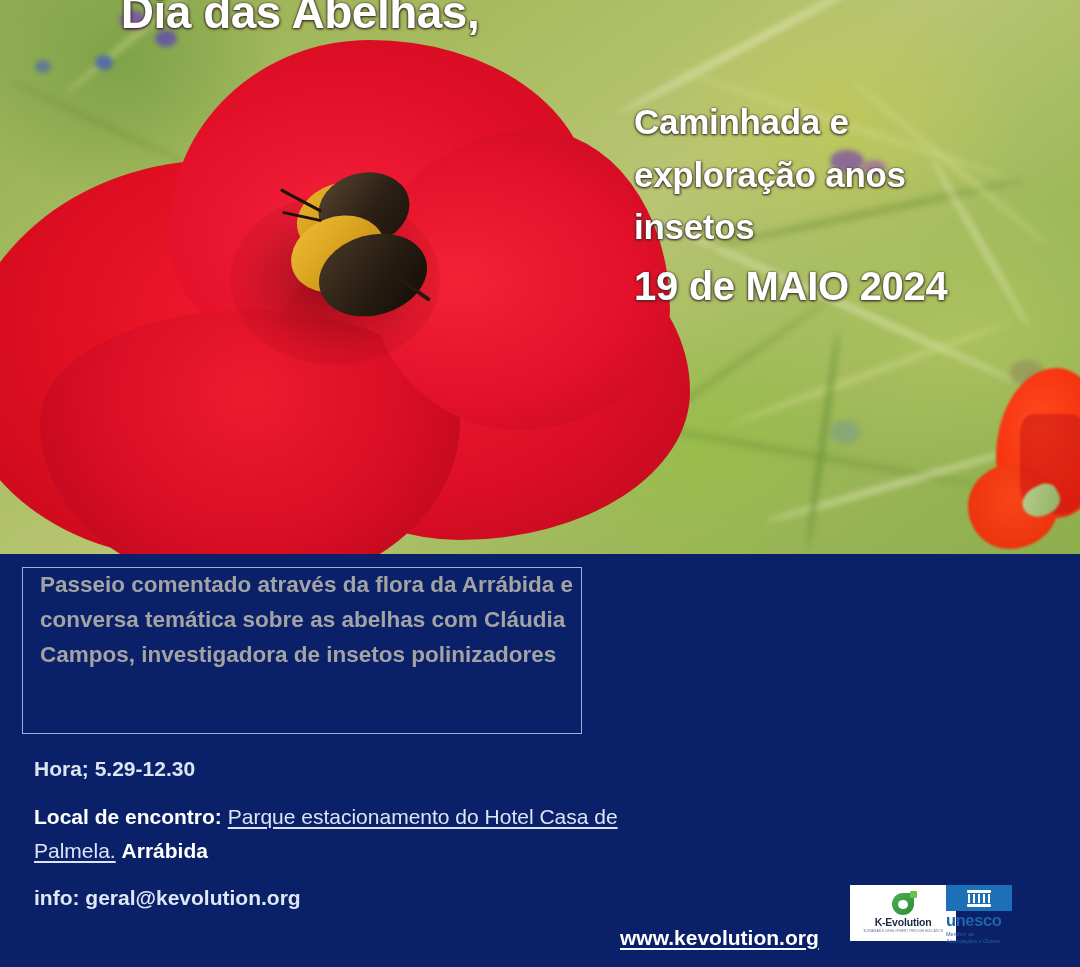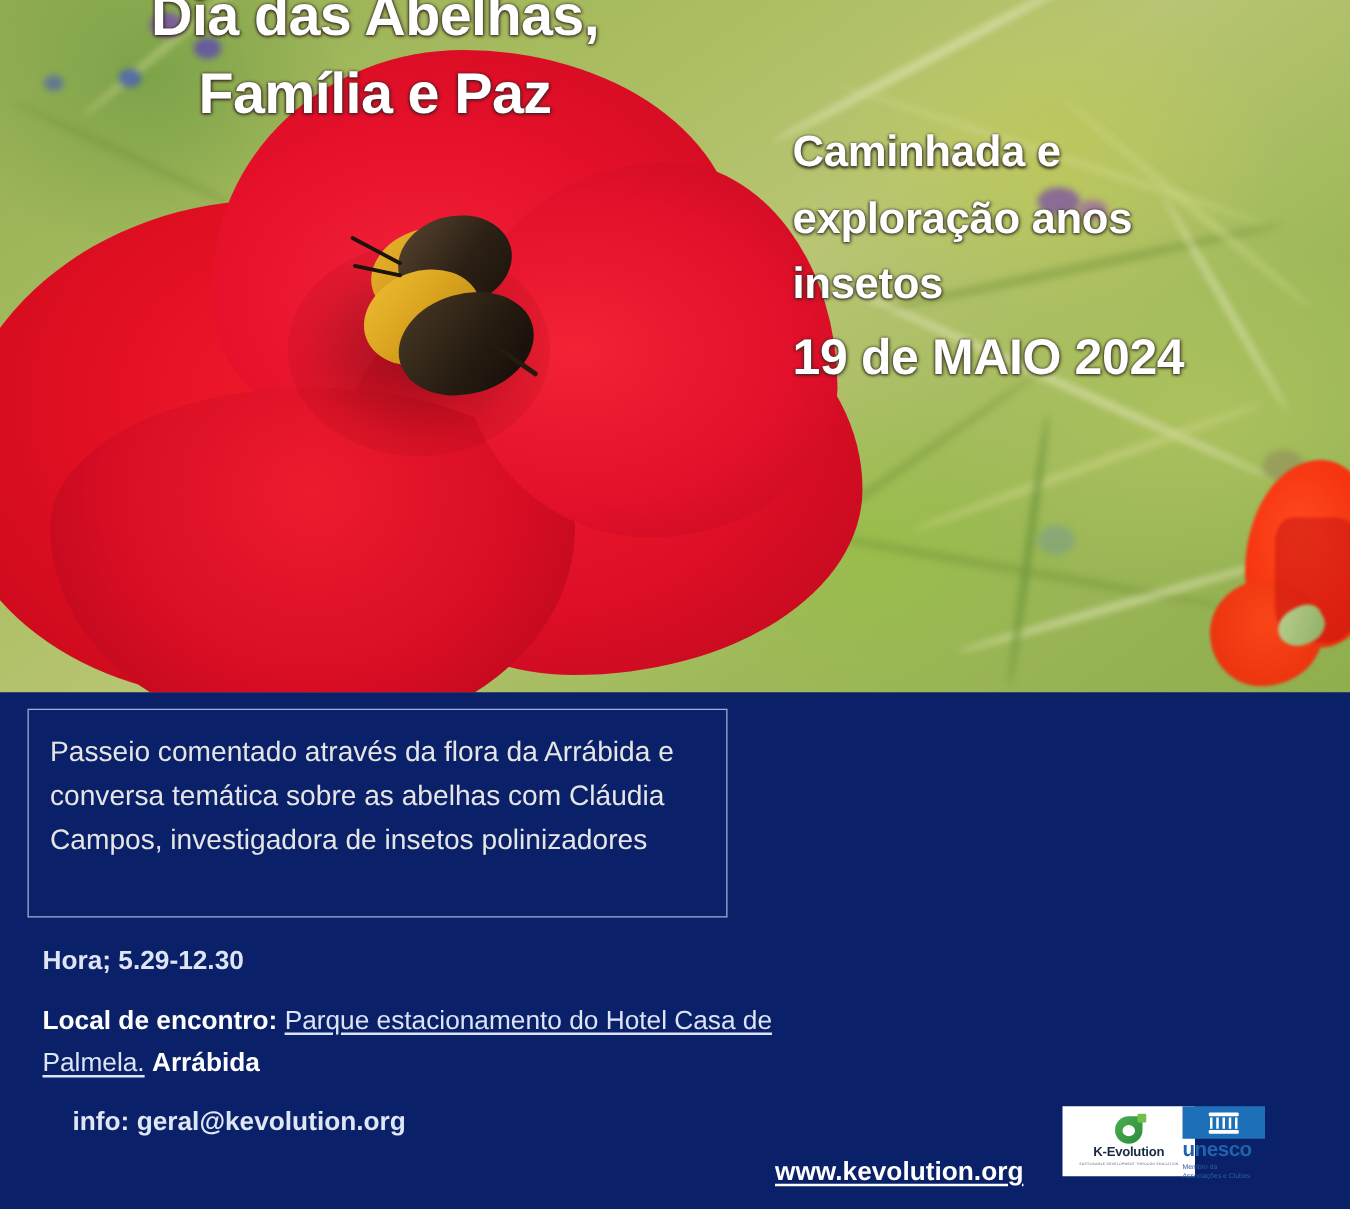--- a/index.html
+++ b/index.html
@@ -62,34 +62,34 @@
   .title-right .date { display:block; font-size:40px; margin-top:2px; }
 
   
   .panel { position:absolute; left:0; top:554px; width:1080px; height:413px; background:#0a2169; }
 
   .desc-box {
     position:absolute; left:22px; top:13px; width:560px; height:167px;
     border:1.5px solid #9fb0d8;
   }
   .desc-text {
-    position:absolute; left:40px; top:31px; width:545px;
-    color:#e5e5e5; font-weight:normal; font-size:22.5px; line-height:1.55;
+    position:absolute; left:40px; top:14px; width:545px;
+    color:#a3a3a3; font-weight:bold; font-size:22.5px; line-height:1.55;
   }
 
   .meta { position:absolute; left:34px; top:198px; width:600px;
           color:#e3e9f7; font-size:21px; line-height:1.62; }
   .meta .row { margin-bottom:14px; }
   .meta .lbl { font-weight:bold; color:#ffffff; }
   .meta .ul { text-decoration:underline; text-underline-offset:3px; color:#dce4f5; font-weight:normal; }
   .meta .plain { color:#ffffff; font-weight:bold; }
   .meta .hora { font-weight:bold; color:#dde4f4; }
 
   .info { position:absolute; left:34px; top:332px;
-          color:#dfe6f6; font-weight:bold; font-size:21px;margin-left:24px; }
+          color:#dfe6f6; font-weight:bold; font-size:21px; }
 
   .right-col { position:absolute; right:22px; top:12px; width:400px; text-align:right;
                color:#ffffff; font-weight:bold; font-size:24px; line-height:1.48; }
   .right-col .gap { display:block; height:22px; }
 
   .site { position:absolute; left:620px; top:372px;
           color:#ffffff; font-weight:bold; font-size:21px;
           text-decoration:underline; text-underline-offset:3px; }
 
   
@@ -207,21 +207,20 @@
       <div style="position:absolute;left:0px;top:44px;width:46px;height:3px;background:#1c1309;
            transform:rotate(28deg);border-radius:2px;"></div>
       <div style="position:absolute;left:4px;top:60px;width:40px;height:3px;background:#1c1309;
            transform:rotate(12deg);border-radius:2px;"></div>
       <div style="position:absolute;left:110px;top:130px;width:46px;height:4px;background:#241a0e;
            transform:rotate(35deg);border-radius:2px;"></div>
     </div>
 
     <div class="title-left">
       <span>Dia das Abelhas,</span>
-      <span class="l2">Família e Paz</span>
     </div>
 
     <div class="title-right">
       <span>Caminhada e</span><br>
       <span>exploração anos</span><br>
       <span>insetos</span>
       <span class="date">19 de MAIO 2024</span>
     </div>
   </div>
 

